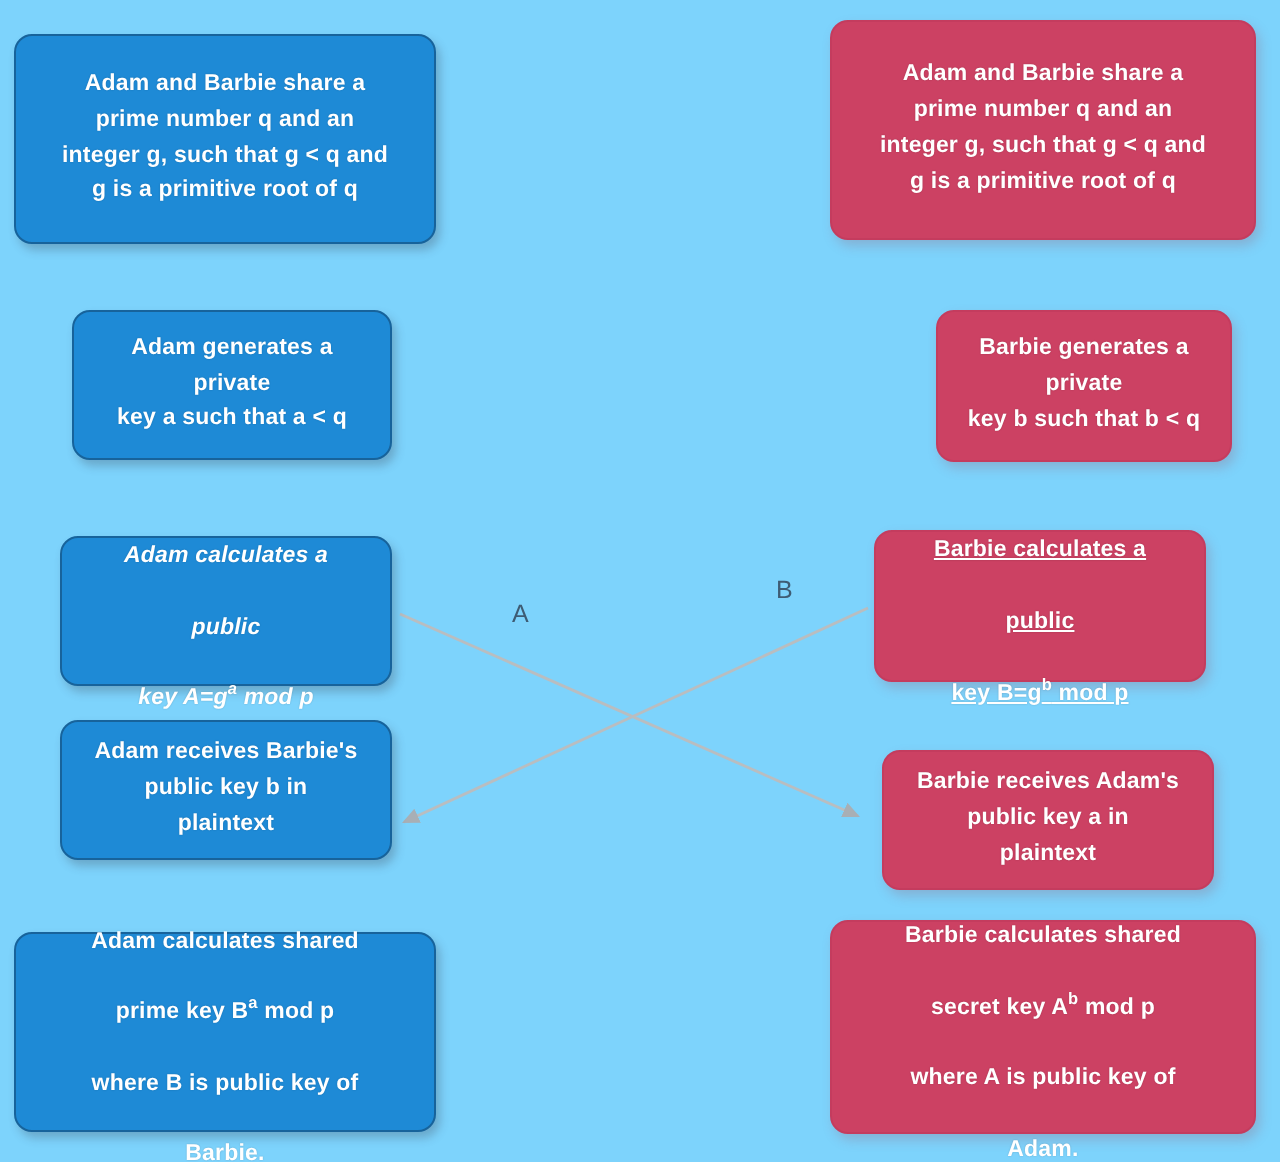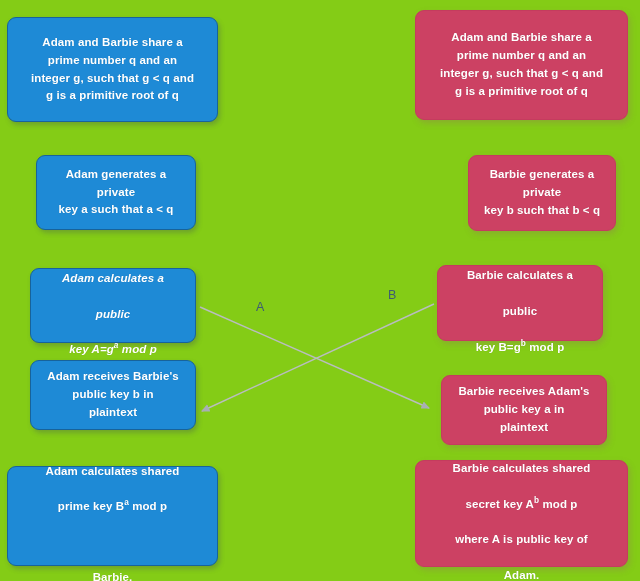--- a/index.html
+++ b/index.html
@@ -7,21 +7,21 @@
     padding: 0;
     background: #ffffff;
   }
   body {
     font-family: "Liberation Sans", sans-serif;
   }
   #canvas {
     position: relative;
     width: 640px;
     height: 581px;
-    background: #84cc16;
+    background: #7dd3fc;
     overflow: hidden;
   }
   .box {
     position: absolute;
     box-sizing: border-box;
     border-radius: 9px;
     color: #ffffff;
     display: flex;
     align-items: center;
     justify-content: center;
@@ -108,39 +108,39 @@
   <div class="box blue" style="left:30px; top:360px; width:166px; height:70px;">
     <span class="txt">Adam receives Barbie's
 public key b in
 plaintext</span>
   </div>
 
   <div class="box blue" style="left:7px; top:466px; width:211px; height:100px;">
     <span class="txt">
       <span>Adam calculates shared</span><br>
       <span>prime key B</span><sup>a</sup><span>  mod p</span><br>
-      <br>
+      <span>where  B  is public  key  of</span><br>
       <span>Barbie.</span>
     </span>
   </div>
 
   <div class="box pink" style="left:415px; top:10px; width:213px; height:110px;">
     <span class="txt">Adam and Barbie share a
 prime number q and an
 integer g, such that g &lt; q and
 g is a primitive root of q</span>
   </div>
 
   <div class="box pink" style="left:437px; top:155px; width:148px; height:76px;margin-left:31px;">
     <span class="txt">Barbie generates a
 private
 key b such that b &lt; q</span>
   </div>
 
-  <div class="box pink" style="left:437px; top:265px; width:166px; height:76px;">
+  <div class="box pink" style="left:437px; top:265px; width:166px; height:76px;text-decoration:underline;">
     <span class="txt">
       <span>Barbie calculates a</span><br>
       <span>public</span><br>
       <span>key B=g</span><sup>b</sup><span> mod p</span>
     </span>
   </div>
 
   <div class="box pink" style="left:441px; top:375px; width:166px; height:70px;justify-content:center;">
     <span class="txt">Barbie receives Adam's
 public key a in

